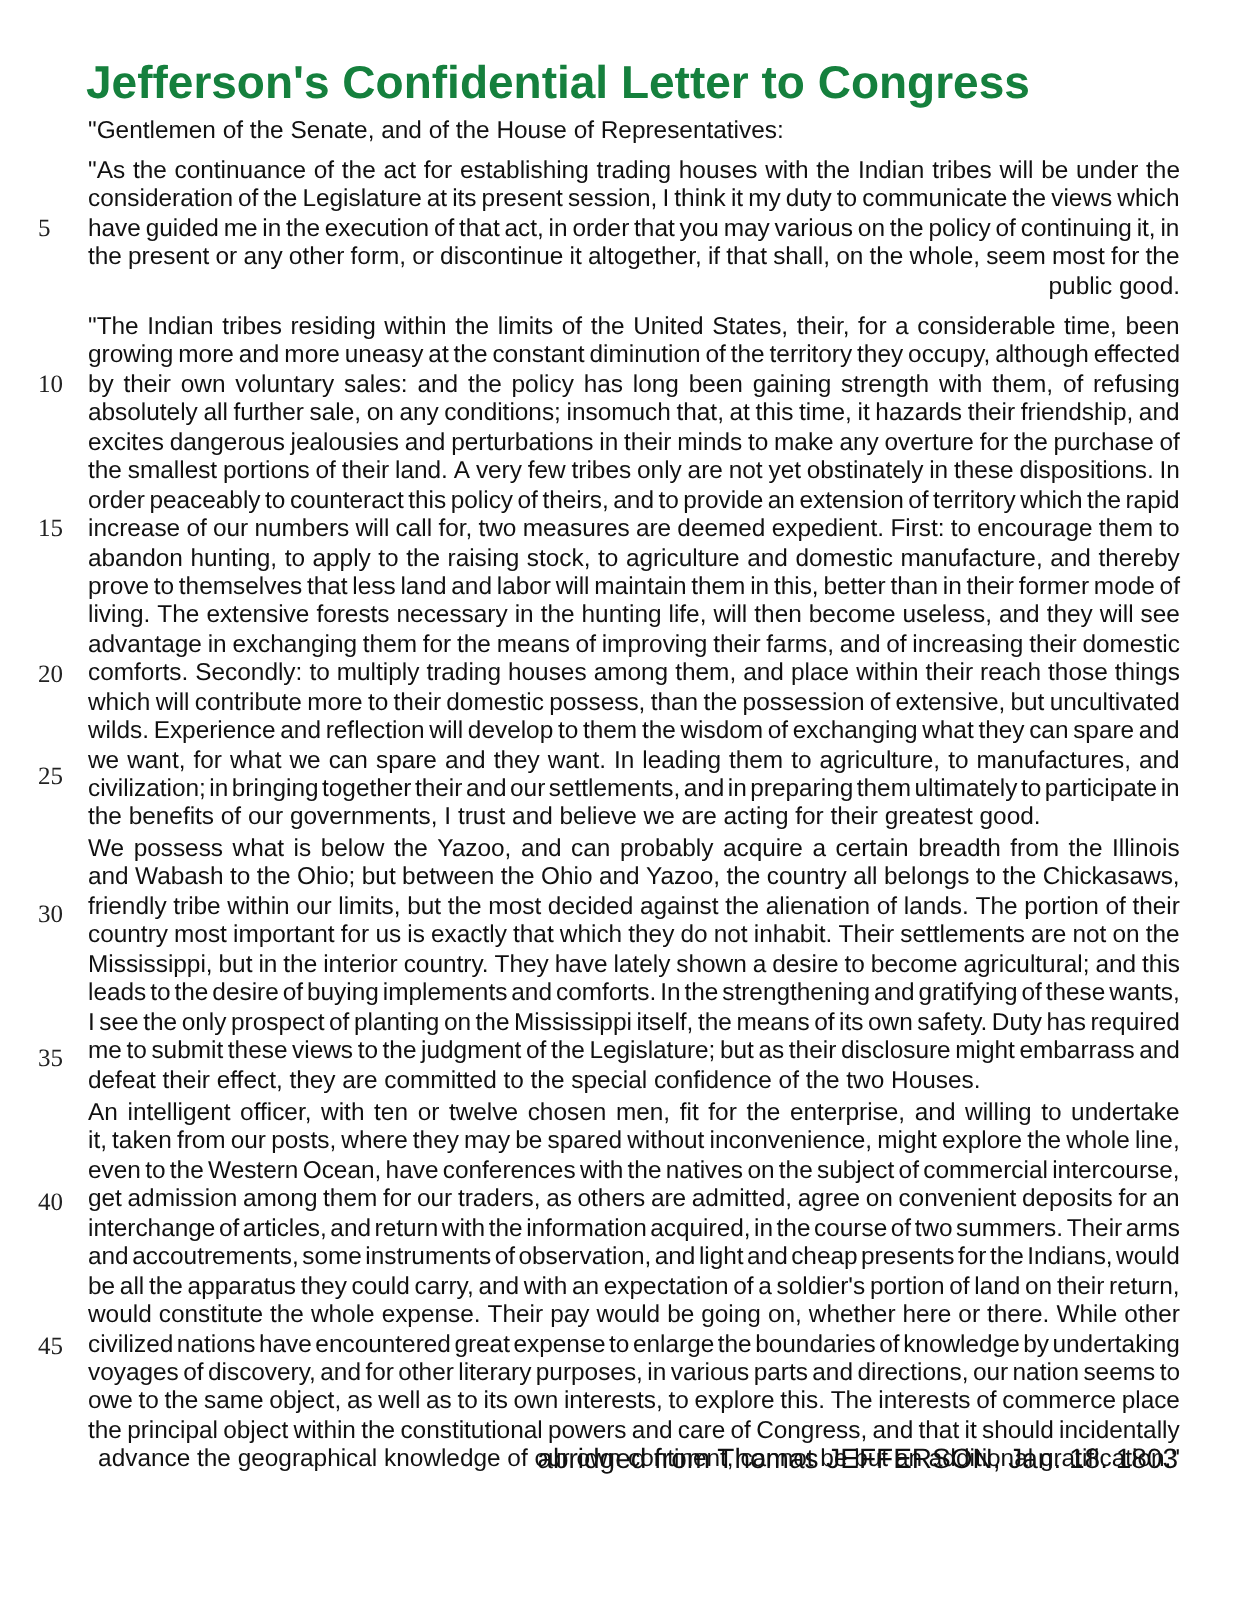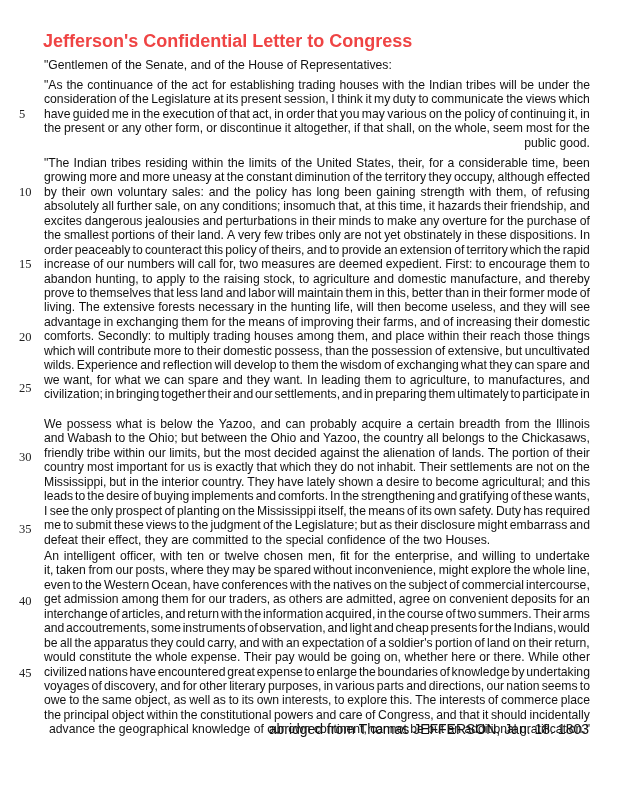--- a/index.html
+++ b/index.html
@@ -3,21 +3,21 @@
   <meta charset="utf-8">
   <style>
     html, body { margin: 0; padding: 0; background: #ffffff; }
     body {
       width: 618px; height: 800px; position: relative; overflow: hidden;
       font-family: "Liberation Sans", sans-serif; color: #111;
     }
     .title {
       position: absolute; left: 43px; top: 27px; margin: 0;
       font-family: "Liberation Sans", sans-serif;
-      font-weight: bold; font-size: 18px; line-height: 28px; color: #ef4444;
+      font-weight: bold; font-size: 23px; line-height: 28px; color: #15803d;
       white-space: nowrap;
     }
     .salutation {
       position: absolute; left: 44px; top: 58px;
       font-size: 12.2px; line-height: 14.4px; white-space: nowrap;
     }
     .para { position: absolute; left: 44px; width: 546px; }
     
     .jline {
       display: flex; justify-content: space-between;
@@ -444,20 +444,23 @@
       <span>settlements,</span>
       <span>and</span>
       <span>in</span>
       <span>preparing</span>
       <span>them</span>
       <span>ultimately</span>
       <span>to</span>
       <span>participate</span>
       <span>in</span>
     </div>
+  <div class="jline last" style="justify-content: flex-start;">
+      <span>the benefits of our governments, I trust and believe we are acting for their greatest good.</span>
+    </div>
 </div>
 
 <div class="para" style="top:417px">
   <div class="jline indent-small">
       <span>We</span>
       <span>possess</span>
       <span>what</span>
       <span>is</span>
       <span>below</span>
       <span>the</span>

